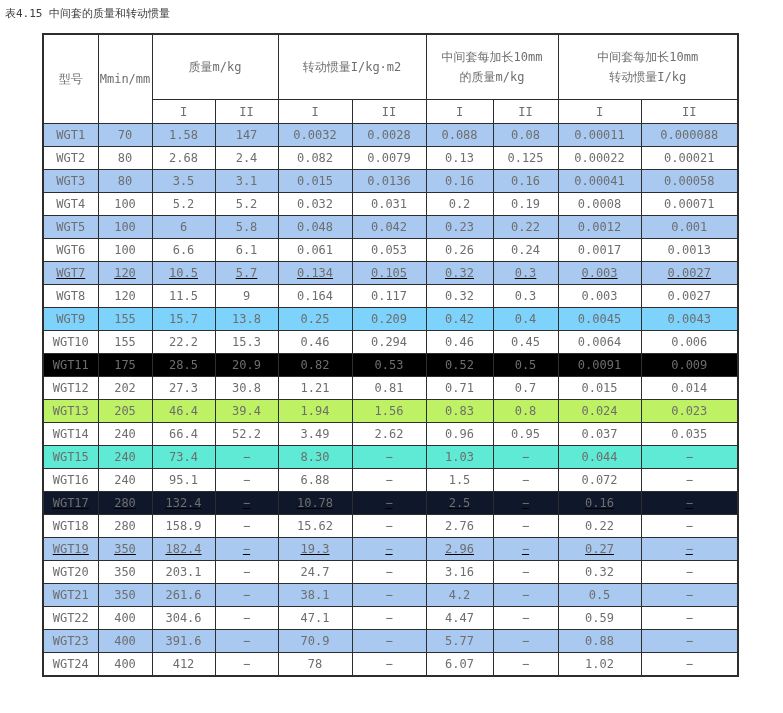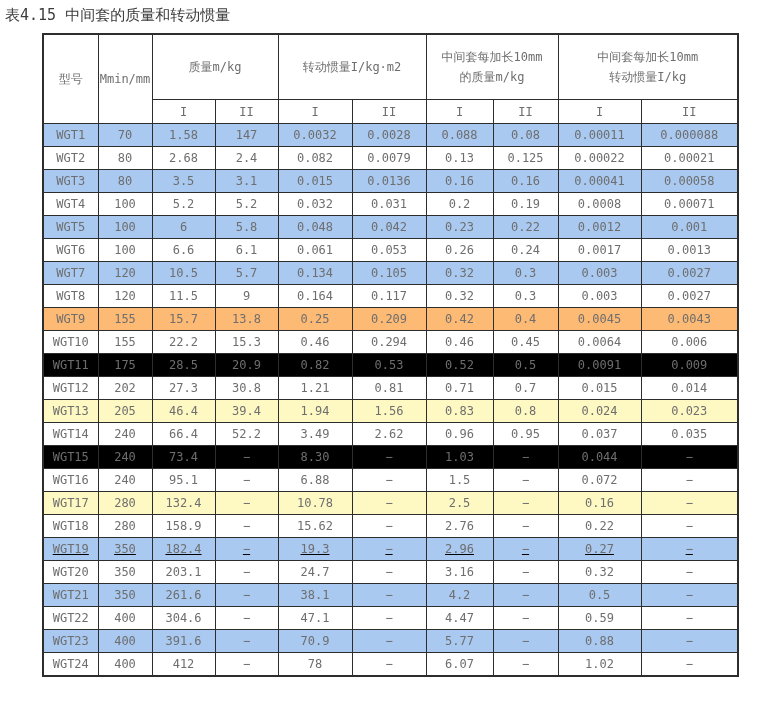--- a/index.html
+++ b/index.html
@@ -2,21 +2,21 @@
 <html><head>
 <meta charset="utf-8">
 <style>
   html,body{margin:0;padding:0;}
   body{
     width:783px;height:713px;background:#ffffff;position:relative;
     font-family:"DejaVu Sans Mono","Liberation Sans",sans-serif;
   }
   .doc-title{
     position:absolute;left:5px;top:6px;
-    font-size:15px;color:#3c3c3c;white-space:pre;
+    font-size:11px;color:#3c3c3c;white-space:pre;
   }
   table.sleeve{
     position:absolute;left:42px;top:33px;
     border-collapse:collapse;table-layout:fixed;
     border:2px solid #2d2d2d;
   }
   table.sleeve th,table.sleeve td{
     border:1px solid #2d2d2d;
     text-align:center;vertical-align:middle;
     font-weight:normal;padding:0;
@@ -137,21 +137,21 @@
         <td>100</td>
         <td>6.6</td>
         <td>6.1</td>
         <td>0.061</td>
         <td>0.053</td>
         <td>0.26</td>
         <td>0.24</td>
         <td>0.0017</td>
         <td>0.0013</td>
       </tr>
-      <tr style="background-color: rgb(169, 201, 240);">
+      <tr style="background-color: rgb(169, 201, 240); text-decoration: underline;">
         <td>WGT7</td>
         <td>120</td>
         <td>10.5</td>
         <td>5.7</td>
         <td>0.134</td>
         <td>0.105</td>
         <td>0.32</td>
         <td>0.3</td>
         <td>0.003</td>
         <td>0.0027</td>
@@ -161,21 +161,21 @@
         <td>120</td>
         <td>11.5</td>
         <td>9</td>
         <td>0.164</td>
         <td>0.117</td>
         <td>0.32</td>
         <td>0.3</td>
         <td>0.003</td>
         <td>0.0027</td>
       </tr>
-      <tr style="background-color: #fdba74;">
+      <tr style="background-color: #7dd3fc;">
         <td>WGT9</td>
         <td>155</td>
         <td>15.7</td>
         <td>13.8</td>
         <td>0.25</td>
         <td>0.209</td>
         <td>0.42</td>
         <td>0.4</td>
         <td>0.0045</td>
         <td>0.0043</td>
@@ -209,21 +209,21 @@
         <td>202</td>
         <td>27.3</td>
         <td>30.8</td>
         <td>1.21</td>
         <td>0.81</td>
         <td>0.71</td>
         <td>0.7</td>
         <td>0.015</td>
         <td>0.014</td>
       </tr>
-      <tr style="background-color: #fef9c3;">
+      <tr style="background-color: #bef264;">
         <td>WGT13</td>
         <td>205</td>
         <td>46.4</td>
         <td>39.4</td>
         <td>1.94</td>
         <td>1.56</td>
         <td>0.83</td>
         <td>0.8</td>
         <td>0.024</td>
         <td>0.023</td>
@@ -233,21 +233,21 @@
         <td>240</td>
         <td>66.4</td>
         <td>52.2</td>
         <td>3.49</td>
         <td>2.62</td>
         <td>0.96</td>
         <td>0.95</td>
         <td>0.037</td>
         <td>0.035</td>
       </tr>
-      <tr style="background-color: #000000;">
+      <tr style="background-color: #5eead4;">
         <td>WGT15</td>
         <td>240</td>
         <td>73.4</td>
         <td>−</td>
         <td>8.30</td>
         <td>−</td>
         <td>1.03</td>
         <td>−</td>
         <td>0.044</td>
         <td>−</td>
@@ -257,21 +257,21 @@
         <td>240</td>
         <td>95.1</td>
         <td>−</td>
         <td>6.88</td>
         <td>−</td>
         <td>1.5</td>
         <td>−</td>
         <td>0.072</td>
         <td>−</td>
       </tr>
-      <tr style="background-color: #fef9c3;">
+      <tr style="background-color: #0f172a; text-decoration: underline;">
         <td>WGT17</td>
         <td>280</td>
         <td>132.4</td>
         <td>−</td>
         <td>10.78</td>
         <td>−</td>
         <td>2.5</td>
         <td>−</td>
         <td>0.16</td>
         <td>−</td>

